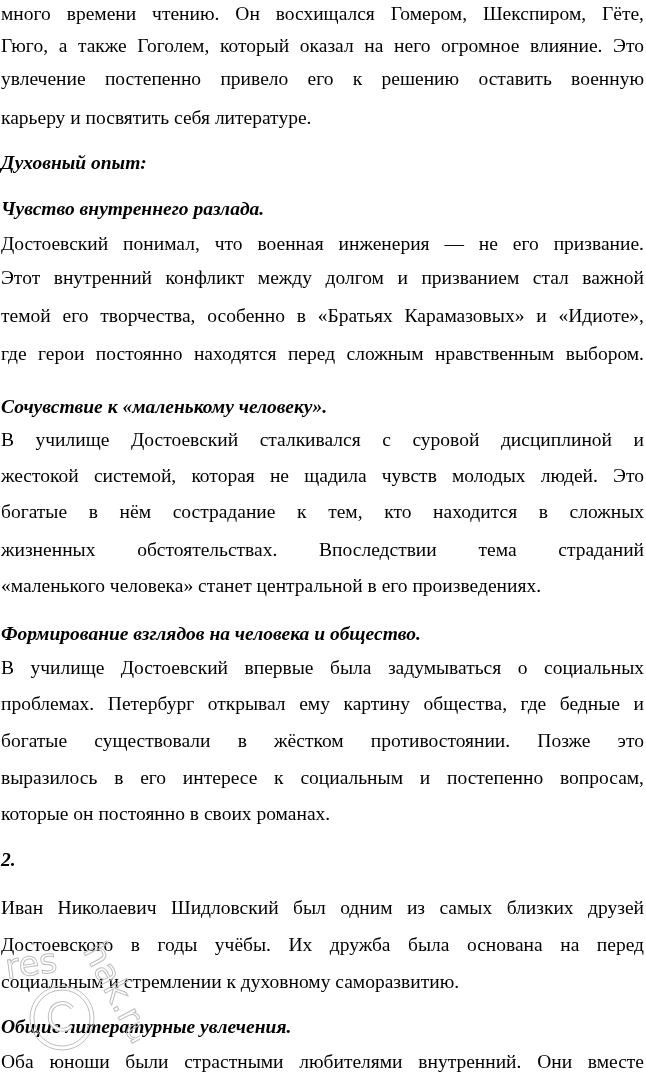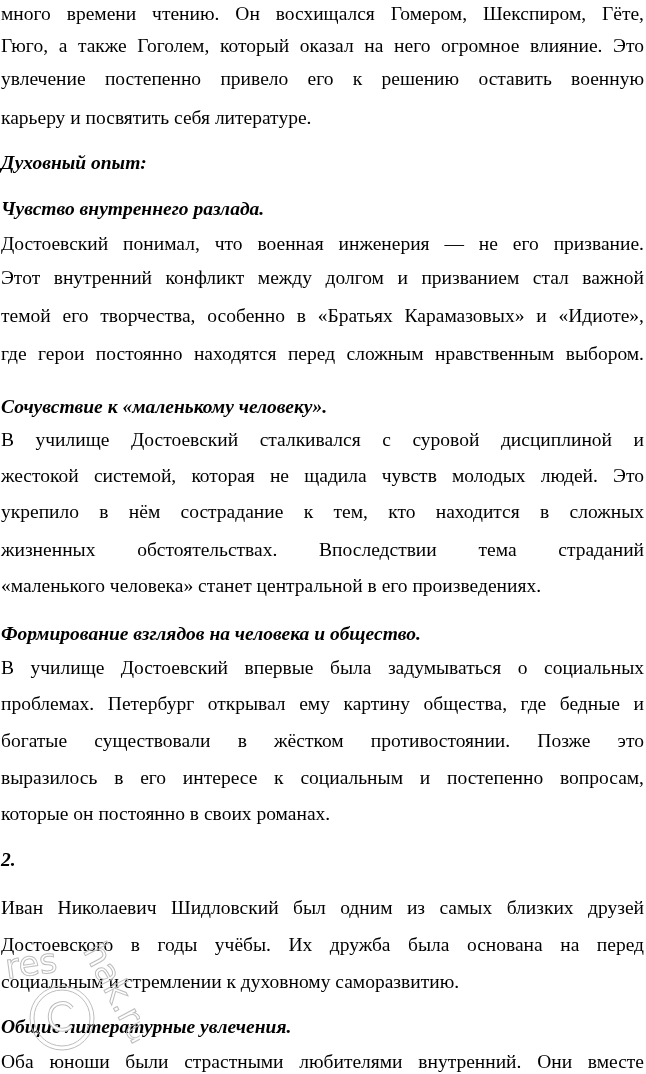--- a/index.html
+++ b/index.html
@@ -61,21 +61,21 @@
 
   <div class="line bold" style="top:197px">Чувство внутреннего разлада.</div>
   <div class="line" style="top:232px">Достоевский понимал, что военная инженерия — не его призвание.</div>
   <div class="line" style="top:266px">Этот внутренний конфликт между долгом и призванием стал важной</div>
   <div class="line" style="top:304px">темой его творчества, особенно в «Братьях Карамазовых» и «Идиоте»,</div>
   <div class="line" style="top:342px">где герои постоянно находятся перед сложным нравственным выбором.</div>
 
   <div class="line bold" style="top:395px">Сочувствие к «маленькому человеку».</div>
   <div class="line" style="top:428px">В училище Достоевский сталкивался с суровой дисциплиной и</div>
   <div class="line" style="top:464px">жестокой системой, которая не щадила чувств молодых людей. Это</div>
-  <div class="line" style="top:500px">укрепило в нём сострадание к тем, кто находится в сложных</div>
+  <div class="line" style="top:500px">богатые в нём сострадание к тем, кто находится в сложных</div>
   <div class="line" style="top:538px">жизненных обстоятельствах. Впоследствии тема страданий</div>
   <div class="line last" style="top:574px">«маленького человека» станет центральной в его произведениях.</div>
 
   <div class="line bold" style="top:622px">Формирование взглядов на человека и общество.</div>
   <div class="line" style="top:656px">В училище Достоевский впервые была задумываться о социальных</div>
   <div class="line" style="top:692px">проблемах. Петербург открывал ему картину общества, где бедные и</div>
   <div class="line" style="top:729px">богатые существовали в жёстком противостоянии. Позже это</div>
   <div class="line" style="top:766px">выразилось в его интересе к социальным и постепенно вопросам,</div>
   <div class="line last" style="top:802px">которые он постоянно в своих романах.</div>
 

